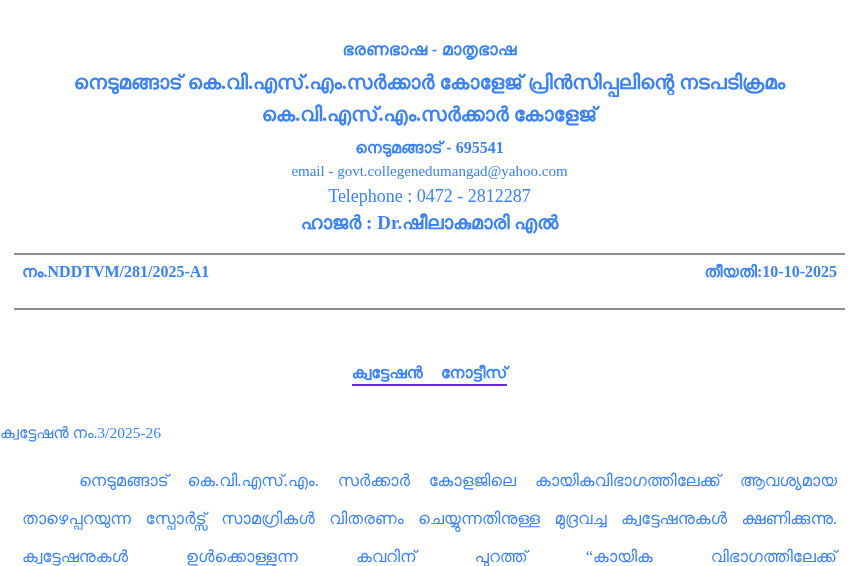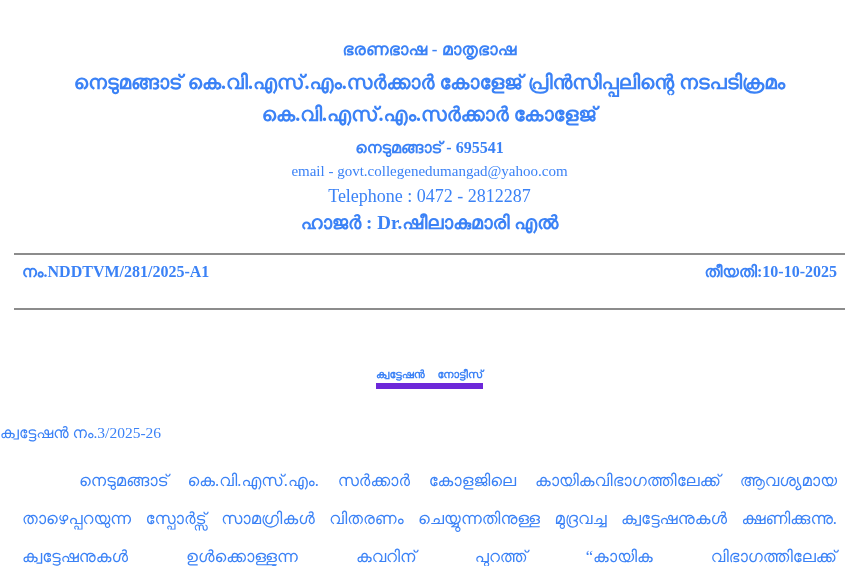--- a/index.html
+++ b/index.html
@@ -75,24 +75,24 @@
   }
   .notice-title-wrap {
     position: absolute;
     top: 364px;
     left: 0;
     right: 0;
     text-align: center;
   }
   .notice-title {
     display: inline-block;
-    font-size: 11px;
+    font-size: 16px;
     font-weight: bold;
     word-spacing: 0.9em;
-    border-bottom: 6px solid #6d28d9;
+    border-bottom: 2px solid #6d28d9;
     padding-bottom: 2px;
   }
   .quotation-no {
     position: absolute;
     top: 424px;
     left: 0;
     right: 0;
     font-size: 15.5px;
   }
   .body-para {

